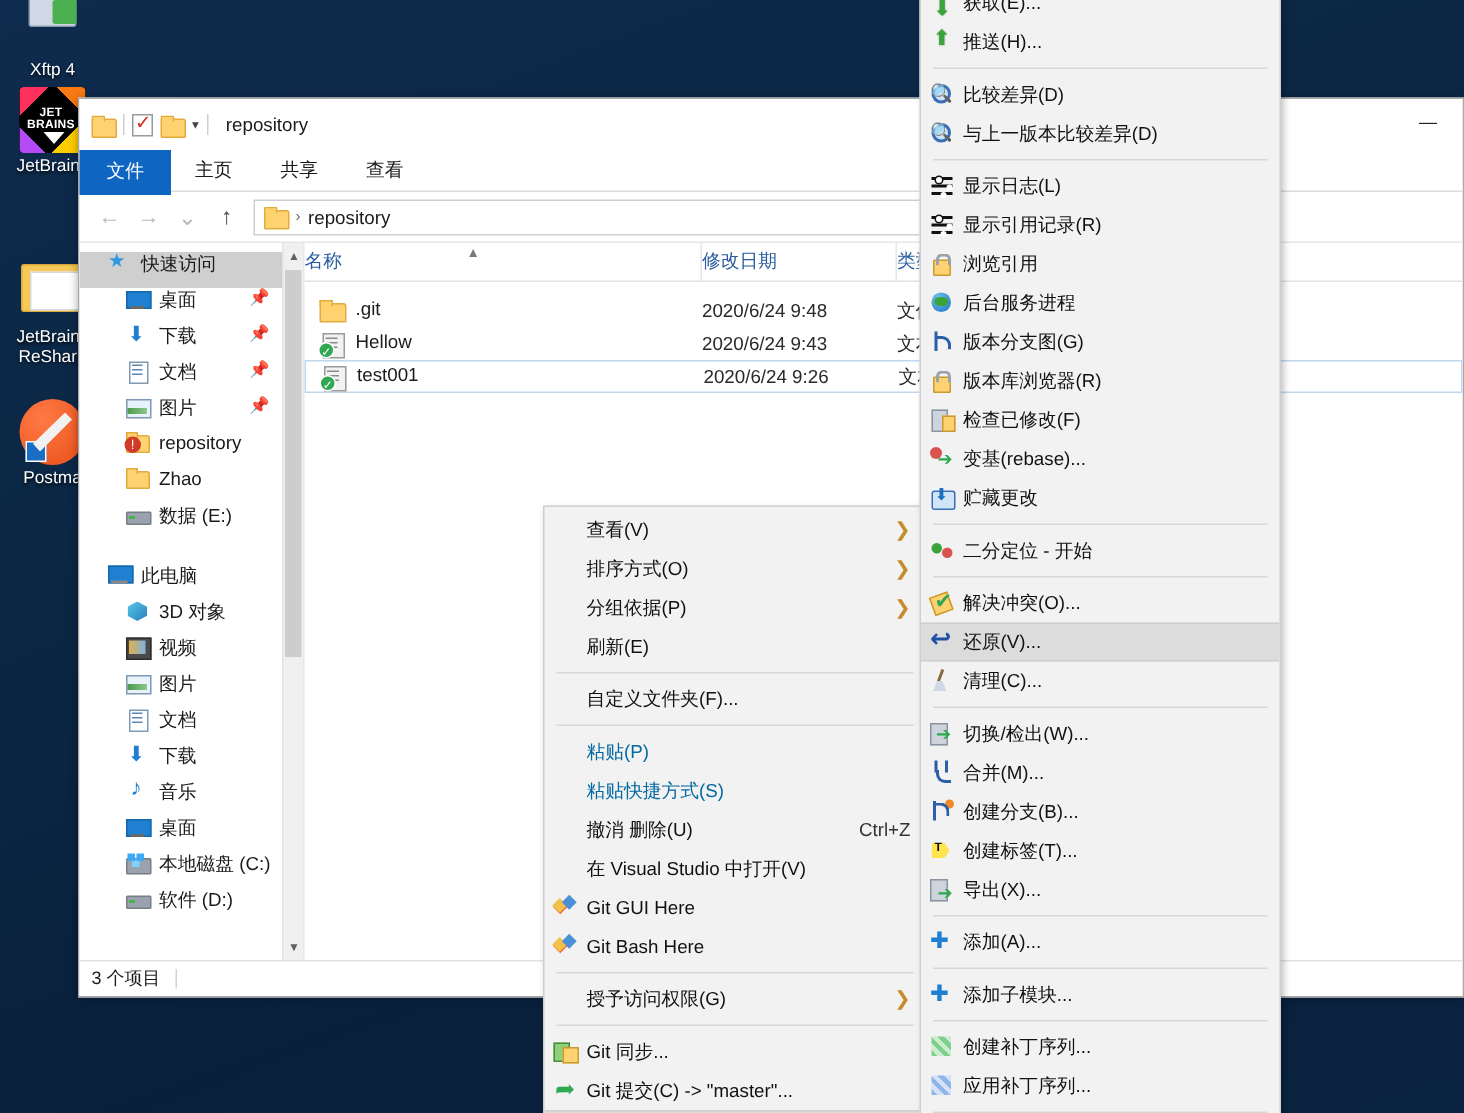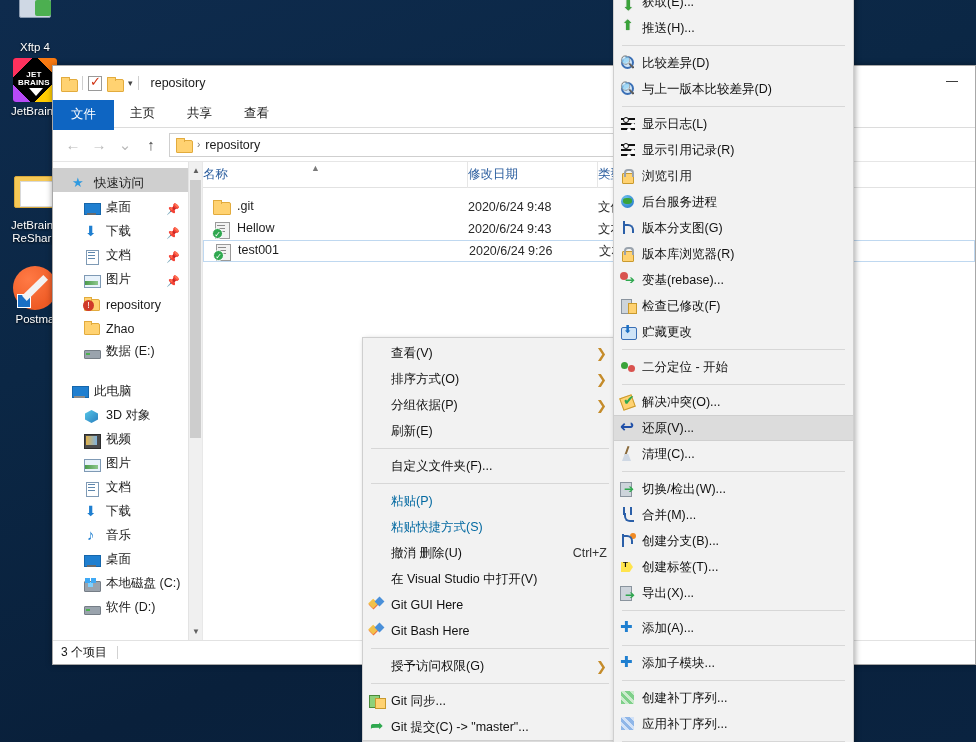--- a/index.html
+++ b/index.html
@@ -95,21 +95,21 @@
                display:flex;align-items:center;padding:0 5px;color:#6d6d6d;font-size:12px;
                white-space:nowrap;overflow:hidden;}
   .body-row{ display:flex; height:calc(100% - 34px - 28px - 34px - 24px); }
   .nav-pane{ width:149px; background:#fff; position:relative; overflow:hidden; }
   .nav-scroll{ position:absolute; right:0; top:0; bottom:0; width:14px; background:#f0f0f0;
                border-left:1px solid #e3e3e3;}
   .nav-thumb{ position:absolute; left:1px; top:18px; width:11px; height:258px; background:#cdcdcd;}
   .nav-arrow{ position:absolute; left:0; width:14px; height:17px; display:flex;
               align-items:center; justify-content:center; font-size:8px; color:#606060;}
   .tree{ padding-top:6px; }
-  .tnode{ height:24px; display:flex; align-items:flex-end; gap:6px; padding-left:18px;
+  .tnode{ height:24px; display:flex; align-items:flex-start; gap:6px; padding-left:18px;
           font-size:12.5px; color:#1a1a1a; position:relative;}
   .tnode.lvl2{ padding-left:30px; }
   .tnode.sel{ background:#cfcfcf;}
   .tnode .pin{ position:absolute; right:22px; color:#8a8a8a; font-size:11px;}
   .mini{ width:17px;height:15px;position:relative;flex:none;}
   .mini.star:after{content:"★";color:#2f9ae0;font-size:13px;position:absolute;left:1px;top:-2px;}
   .mini.desktop:before{content:"";position:absolute;left:1px;top:2px;width:15px;height:10px;
      background:#1f7fd0;border:1px solid #1566ab;}
   .mini.desktop:after{content:"";position:absolute;left:4px;top:12px;width:9px;height:2px;background:#6a6a6a;}
   .mini.down:after{content:"⬇";color:#1f7fd0;font-size:14px;position:absolute;left:2px;top:-2px;}
@@ -613,29 +613,29 @@
       <span class="mi-lbl">版本分支图(G)</span>
     </div>
     <div class="mi">
       <span class="mi-ico">
           <span class="g g-lock"></span>
         </span>
       <span class="mi-lbl">版本库浏览器(R)</span>
     </div>
     <div class="mi">
       <span class="mi-ico">
+          <span class="g g-check2"></span>
+        </span>
+      <span class="mi-lbl">检查已修改(F)</span>
+    </div>
+    <div class="mi">
+      <span class="mi-ico">
           <span class="g g-rebase"></span>
         </span>
       <span class="mi-lbl">变基(rebase)...</span>
-    </div>
-    <div class="mi">
-      <span class="mi-ico">
-          <span class="g g-check2"></span>
-        </span>
-      <span class="mi-lbl">检查已修改(F)</span>
     </div>
     <div class="mi">
       <span class="mi-ico">
           <span class="g g-stash"></span>
         </span>
       <span class="mi-lbl">贮藏更改</span>
     </div>
     <div class="msep"></div>
     <div class="mi">
       <span class="mi-ico">

